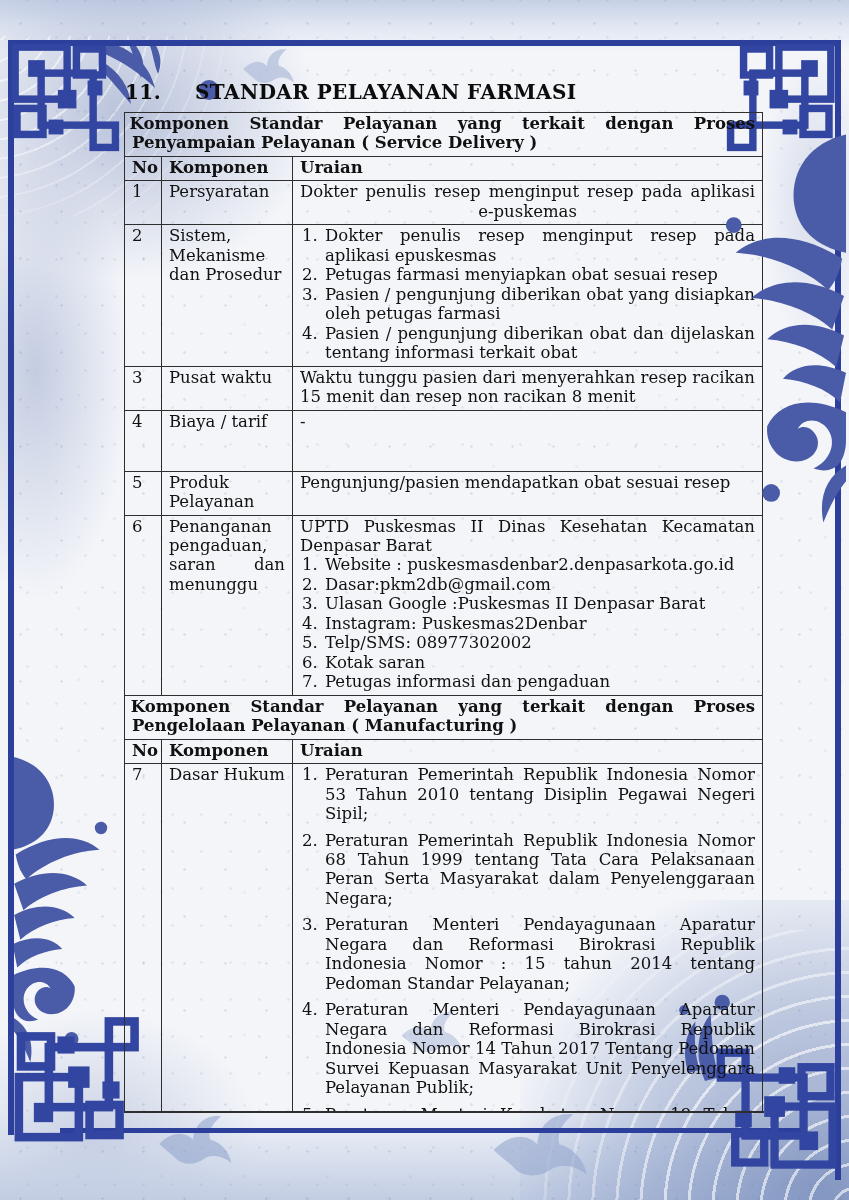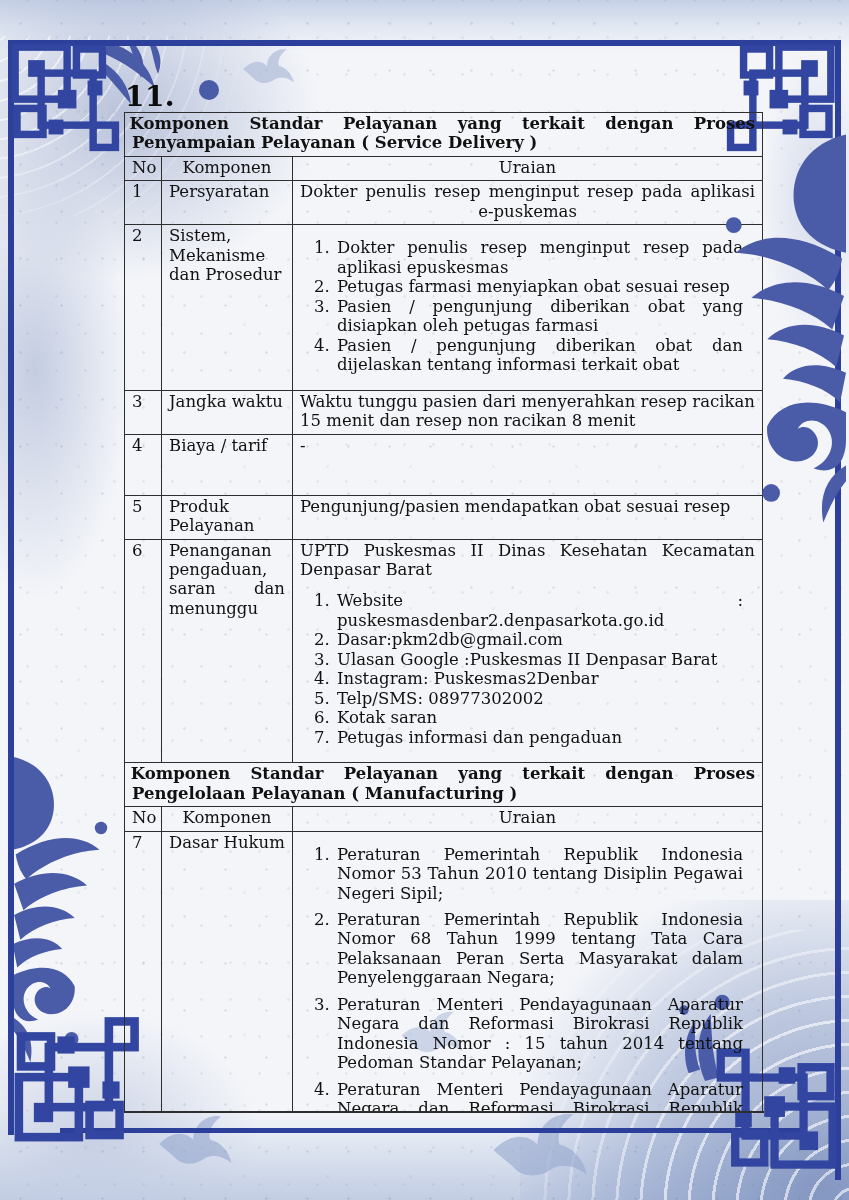--- a/index.html
+++ b/index.html
@@ -47,35 +47,35 @@
   .frame-top{left:10px;top:40px;width:830px;height:6px;}
   .frame-left{left:8px;top:40px;width:6px;height:1095px;}
   .frame-right{left:835px;top:40px;width:6px;height:1140px;}
   .frame-bottom{left:60px;top:1128px;width:742px;height:5px;}
   .corner{z-index:2;}
   
   .orn{z-index:1;}
   .orn-high{z-index:4;}
   
   .title{left:125px;top:80px;width:660px;z-index:6;display:flex;gap:34px;
-    font-size:28px;font-weight:bold;letter-spacing:.4px;color:#0c0c0c;white-space:nowrap;}
+    font-size:20px;font-weight:bold;letter-spacing:.4px;color:#0c0c0c;white-space:nowrap;}
   
   .table-wrap{left:124px;top:112px;width:640px;height:999px;overflow:hidden;z-index:3;
     border-bottom:2px solid #2e2e2e;}
   table.std{border-collapse:collapse;width:639px;table-layout:fixed;background:transparent;}
   table.std td{border:1.6px solid #2e2e2e;vertical-align:top;
     padding:1px 7px 3px;font-size:16.5px;line-height:1.18;}
   td.no-cell{padding-left:6px;}
   .sec-head td{font-weight:bold;font-size:17.5px;line-height:1.22;padding:3px 9px 5px;}
   .hang{padding-left:27px;text-indent:-27px;text-align:justify;}
   .hang .sec-label{padding-right:6px;}
-  .col-head td{font-weight:normal;text-align:center;font-size:17px;padding:0 2px 2px;border-radius:6px;}
+  .col-head td{font-weight:bold;text-align:left;font-size:17px;padding:0 2px 2px;border-radius:6px;}
   .just{text-align:justify;margin-left:17px;}
   .center-last{text-align:justify;text-align-last:center;}
-  td ol{margin:12px;padding-left:23px;}
+  td ol{margin:0;padding-left:23px;}
   td ol li{text-align:justify;padding-left:2px;}
   ol.spaced li + li{margin-top:7px;}
   .tall{height:56px;}
   .intro{text-align:justify;}
 </style>
 </head>
 <body>
 
 <div class="abs wash-top"></div>
 <div class="abs wash-top-left"></div>
@@ -206,20 +206,21 @@
 </svg>
 <svg class="abs orn" style="left:155px;top:1112px;opacity:.55" width="85" height="64" viewBox="0 0 40 30">
   <path fill="#8fa2cc" d="M2 15 C 8 9 14 9 18 13 C 18 6 24 1 31 2 C 26 6 25 10 26 13 C 31 14 35 19 36 24 C 31 20 26 20 23 22 C 19 25 13 25 10 22 C 7 19 4 17 2 15 Z"></path>
 </svg>
 <svg class="abs orn" style="left:488px;top:1108px;opacity:.6" width="110" height="84" viewBox="0 0 40 30">
   <path fill="#96a8cf" d="M2 15 C 8 9 14 9 18 13 C 18 6 24 1 31 2 C 26 6 25 10 26 13 C 31 14 35 19 36 24 C 31 20 26 20 23 22 C 19 25 13 25 10 22 C 7 19 4 17 2 15 Z"></path>
 </svg>
 
 <div class="abs title">
   <span>11.</span>
+  <span>STANDAR PELAYANAN FARMASI</span>
 </div>
 
 <div class="abs table-wrap">
 <table class="std">
   <colgroup>
         <col style="width:37px">
         <col style="width:131px">
         <col>
       </colgroup>
 
@@ -248,21 +249,21 @@
         <li>Dokter penulis resep menginput resep pada aplikasi epuskesmas</li>
         <li>Petugas farmasi menyiapkan obat sesuai resep</li>
         <li>Pasien / pengunjung diberikan obat yang disiapkan oleh petugas farmasi</li>
         <li>Pasien / pengunjung diberikan obat dan dijelaskan tentang informasi terkait obat</li>
       </ol>
     </td>
   </tr>
 
   <tr>
     <td class="no-cell">3</td>
-    <td class="just">Jangka waktu</td>
+    <td class="just">Pusat waktu</td>
     <td class="just">Waktu tunggu pasien dari menyerahkan resep racikan 15 menit dan resep non racikan 8 menit</td>
   </tr>
 
   <tr>
     <td class="no-cell tall">4</td>
     <td>Biaya / tarif</td>
     <td>-</td>
   </tr>
 
   <tr>

